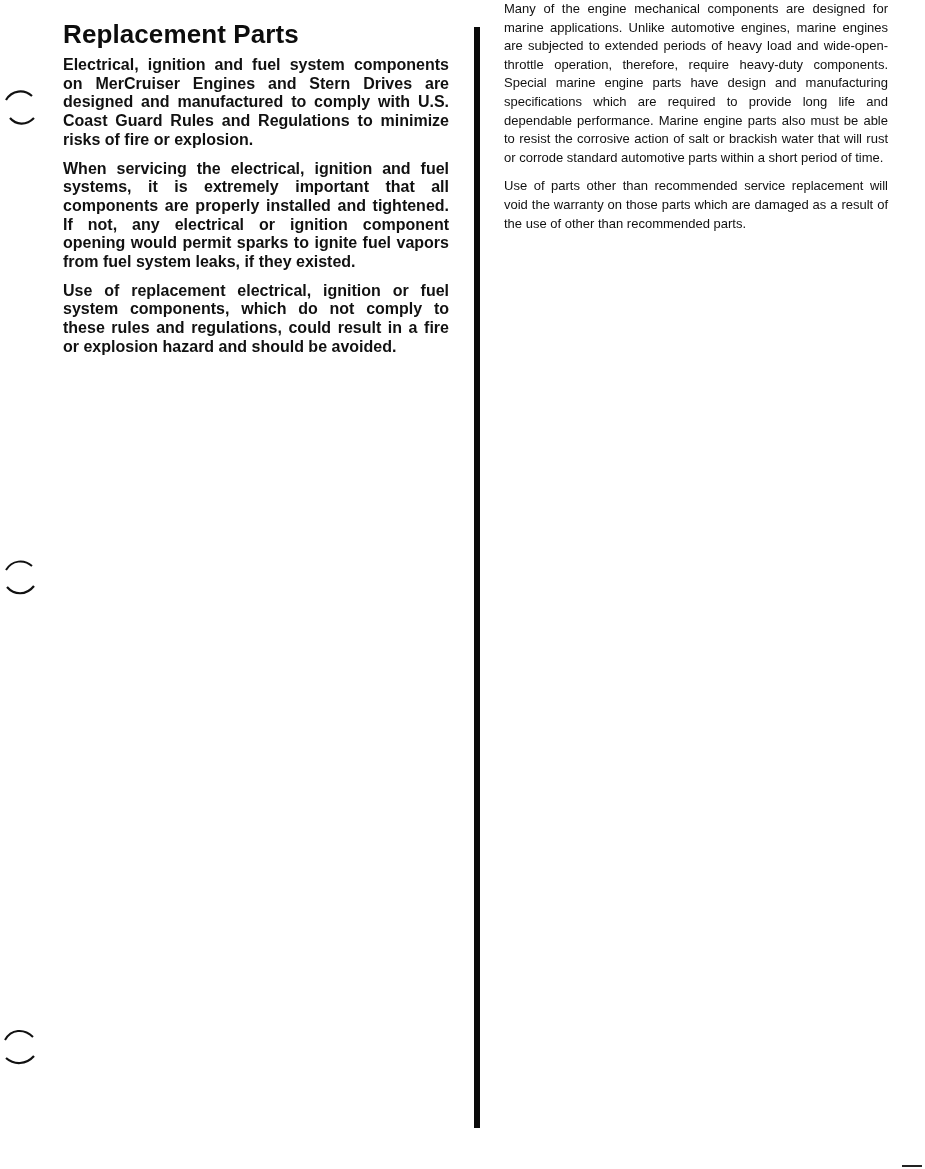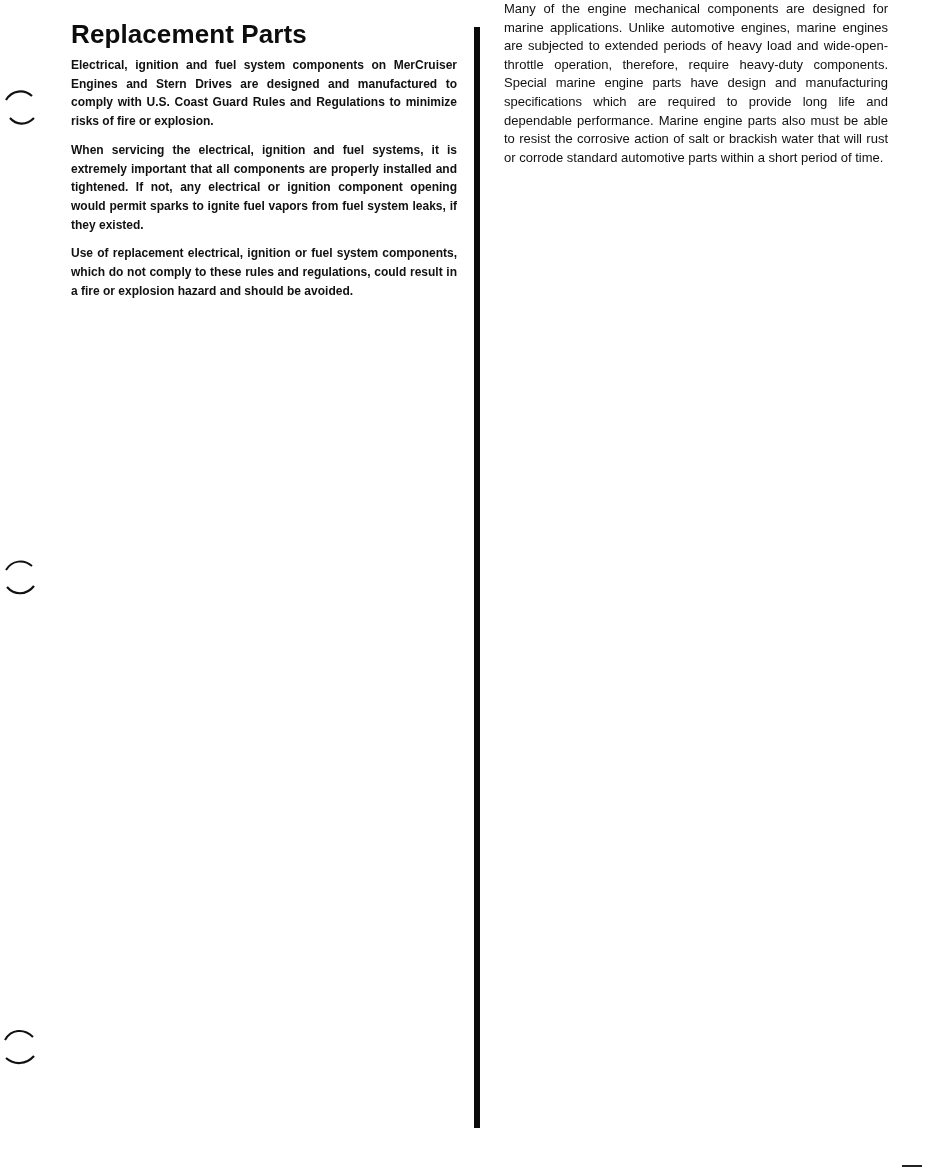--- a/index.html
+++ b/index.html
@@ -13,21 +13,21 @@
       position: relative;
       overflow: hidden;
       color: #111111;
       font-family: "Liberation Sans", "DejaVu Sans", sans-serif;
     }
     .col {
       position: absolute;
       top: 0;
     }
     .col-left {
-      left: 71px;
+      left: 63px;
       width: 386px;
     }
     .col-right {
       left: 504px;
       width: 384px;
     }
     h1 {
       margin: 0;
       font-weight: bold;
       font-size: 26px;
@@ -44,21 +44,21 @@
       margin-bottom: 7px;
     }
     p {
       margin: 0 0 10px 0;
       text-align: justify;
       font-size: 13.7px;
       line-height: 18.6px;
     }
     .col-left p {
       font-weight: bold;
-      font-size: 12px;
+      font-size: 16px;
       line-height: 18.7px;
     }
     .col-right p {
       font-weight: normal;
       font-size: 13px;
       line-height: 18.6px;
     }
     .divider {
       position: absolute;
       left: 474px;
@@ -102,15 +102,16 @@
   <h1>Replacement Parts</h1>
   <p>Electrical, ignition and fuel system components on MerCruiser Engines and Stern Drives are designed and manufactured to comply with U.S. Coast Guard Rules and Regulations to minimize risks of fire or explosion.</p>
   <p>When servicing the electrical, ignition and fuel systems, it is extremely important that all components are properly installed and tightened. If not, any electrical or ignition component opening would permit sparks to ignite fuel vapors from fuel system leaks, if they existed.</p>
   <p>Use of replacement electrical, ignition or fuel system components, which do not comply to these rules and regulations, could result in a fire or explosion hazard and should be avoided.</p>
 </section>
 
 <div class="divider"></div>
 
 <section class="col col-right">
   <p>Many of the engine mechanical components are designed for marine applications. Unlike automotive engines, marine engines are subjected to extended periods of heavy load and wide-open-throttle operation, therefore, require heavy-duty components. Special marine engine parts have design and manufacturing specifications which are required to provide long life and dependable performance. Marine engine parts also must be able to resist the corrosive action of salt or brackish water that will rust or corrode standard automotive parts within a short period of time.</p>
+  <p>Use of parts other than recommended service replacement will void the warranty on those parts which are damaged as a result of the use of other than recommended parts.</p>
 </section>
 
 <div class="footer-mark"></div>
 
 </body></html>

